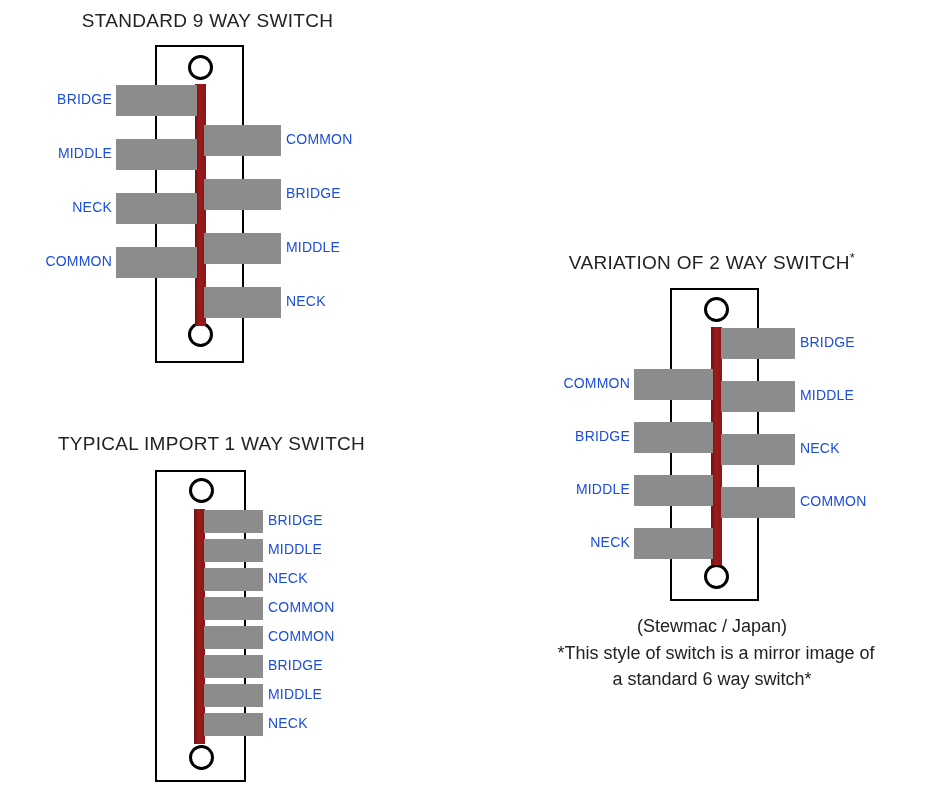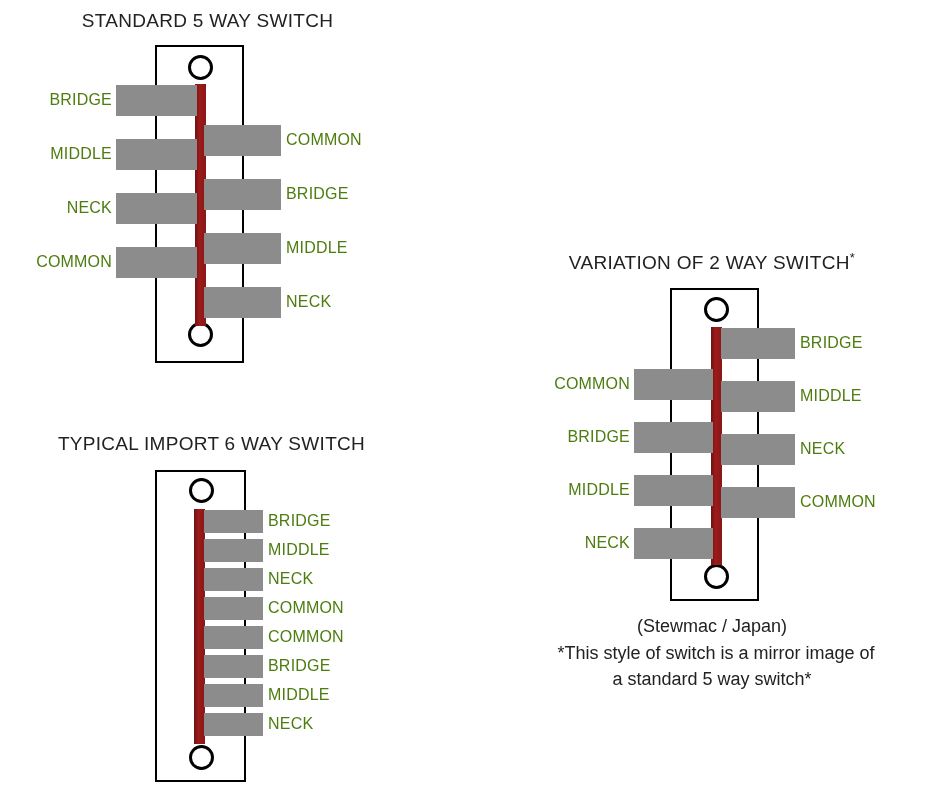--- a/index.html
+++ b/index.html
@@ -64,24 +64,24 @@
   
   .lug {
     position: absolute;
     background: #8c8c8c;
     box-sizing: border-box;
   }
 
   
   .lug-label {
     position: absolute;
-    font-size: 16px;
+    font-size: 14px;
     letter-spacing: 0.2px;
     white-space: nowrap;
-    color: #4d7c0f;
+    color: #1d4ed8;
     line-height: 1;
   }
   .lug-label.right-align {
     text-align: right;
   }
   .lug-label.left-align {
     text-align: left;
   }
 
   
@@ -93,21 +93,21 @@
     white-space: nowrap;
     color: #222222;
   }
 </style>
 </head>
 <body>
 
 <div class="diagram">
 
   <div class="diagram-title" style="left:0px; top:10px; width:415px;">
-    <span>STANDARD 5 WAY SWITCH</span>
+    <span>STANDARD 9 WAY SWITCH</span>
   </div>
 
   <div class="switch-body" style="left:155px; top:45px; width:89px; height:318px;"></div>
 
   <div class="screw" style="left:188px; top:55px; width:25px; height:25px;"></div>
   <div class="screw" style="left:188px; top:322px; width:25px; height:25px;"></div>
 
   <div class="blade" style="left:195px; top:84px; width:11px; height:242px;"></div>
 
   <div class="lug" style="left:116px; top:85px; width:81px; height:31px;"></div>
@@ -131,21 +131,21 @@
   <div class="lug" style="left:204px; top:233px; width:77px; height:31px;"></div>
   <div class="lug-label left-align" style="left:286px; top:240px; width:160px;">MIDDLE</div>
 
   <div class="lug" style="left:204px; top:287px; width:77px; height:31px;"></div>
   <div class="lug-label left-align" style="left:286px; top:294px; width:160px;">NECK</div>
 </div>
 
 <div class="diagram">
 
   <div class="diagram-title" style="left:0px; top:433px; width:423px;">
-    <span>TYPICAL IMPORT 6 WAY SWITCH</span>
+    <span>TYPICAL IMPORT 1 WAY SWITCH</span>
   </div>
 
   <div class="switch-body" style="left:155px; top:470px; width:91px; height:312px;"></div>
 
   <div class="screw" style="left:189px; top:478px; width:25px; height:25px;"></div>
   <div class="screw" style="left:189px; top:745px; width:25px; height:25px;"></div>
 
   <div class="blade" style="left:194px; top:509px; width:11px; height:235px;"></div>
 
   <div class="lug" style="left:204px; top:510px; width:59px; height:23px;"></div>
@@ -205,14 +205,14 @@
   <div class="lug-label right-align" style="left:470px; top:429px; width:160px;">BRIDGE</div>
 
   <div class="lug" style="left:634px; top:475px; width:79px; height:31px;"></div>
   <div class="lug-label right-align" style="left:470px; top:482px; width:160px;">MIDDLE</div>
 
   <div class="lug" style="left:634px; top:528px; width:79px; height:31px;"></div>
   <div class="lug-label right-align" style="left:470px; top:535px; width:160px;">NECK</div>
 
   <div class="caption" style="left:512px; top:614px; width:400px;text-align:center;">(Stewmac / Japan)</div>
   <div class="caption" style="left:516px; top:641px; width:400px;">*This style of switch is a mirror image of</div>
-  <div class="caption" style="left:512px; top:667px; width:400px;">a standard 5 way switch*</div>
+  <div class="caption" style="left:512px; top:667px; width:400px;">a standard 6 way switch*</div>
 </div>
 
 </body></html>

